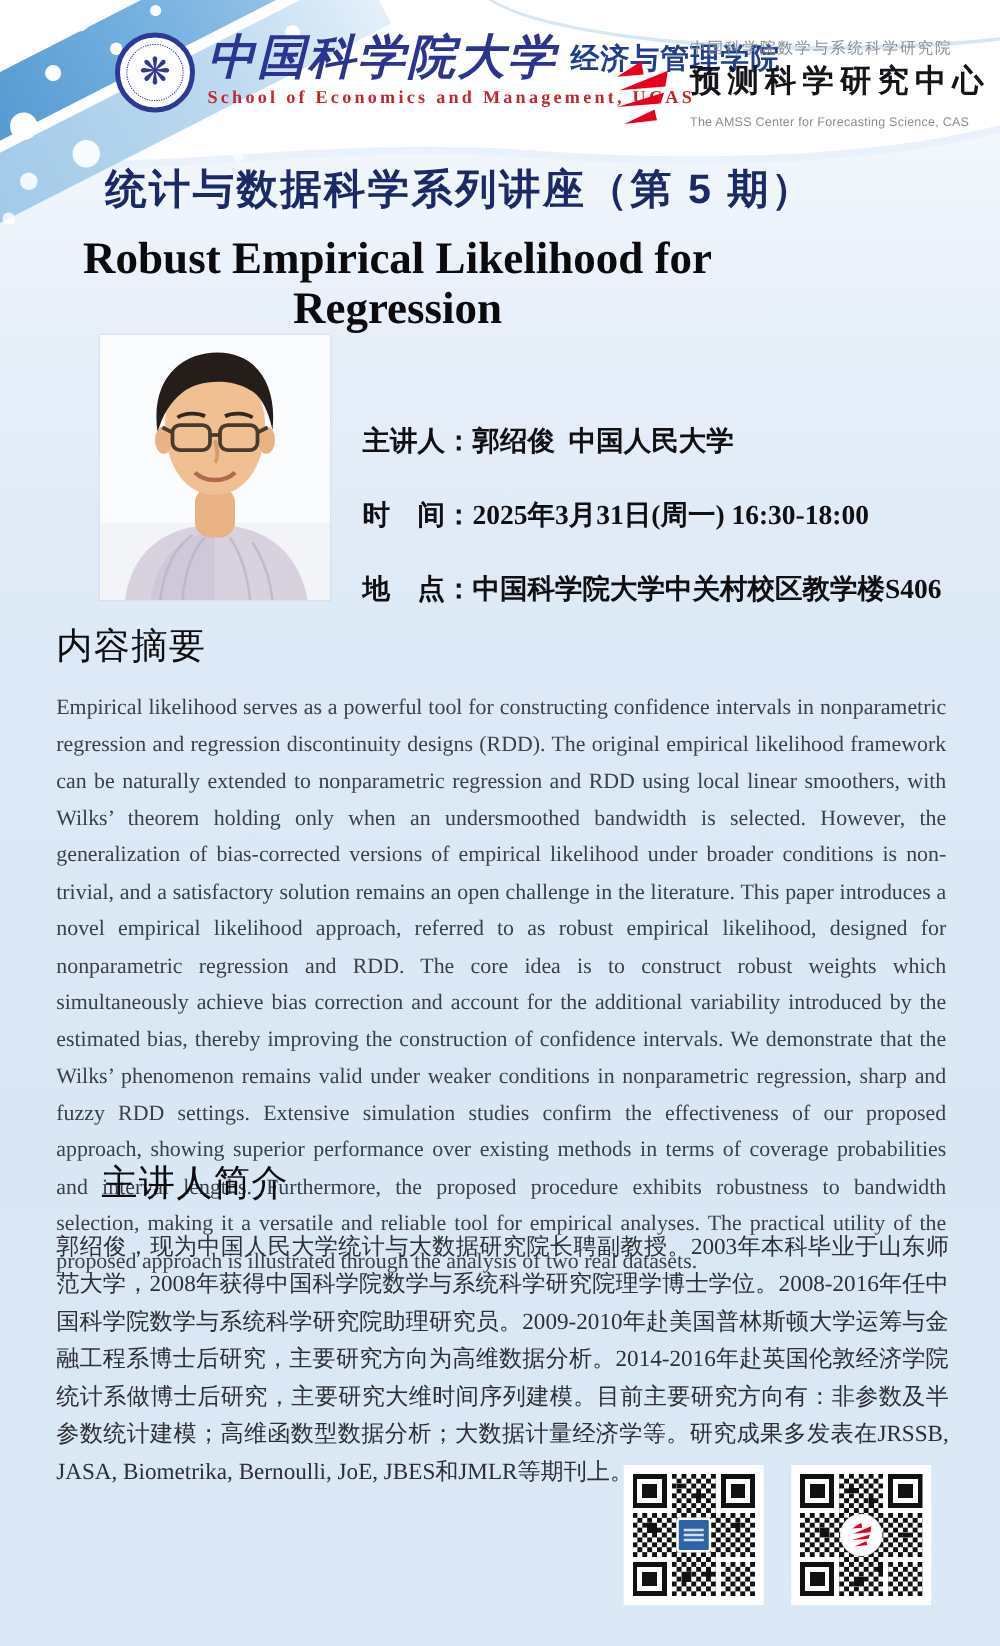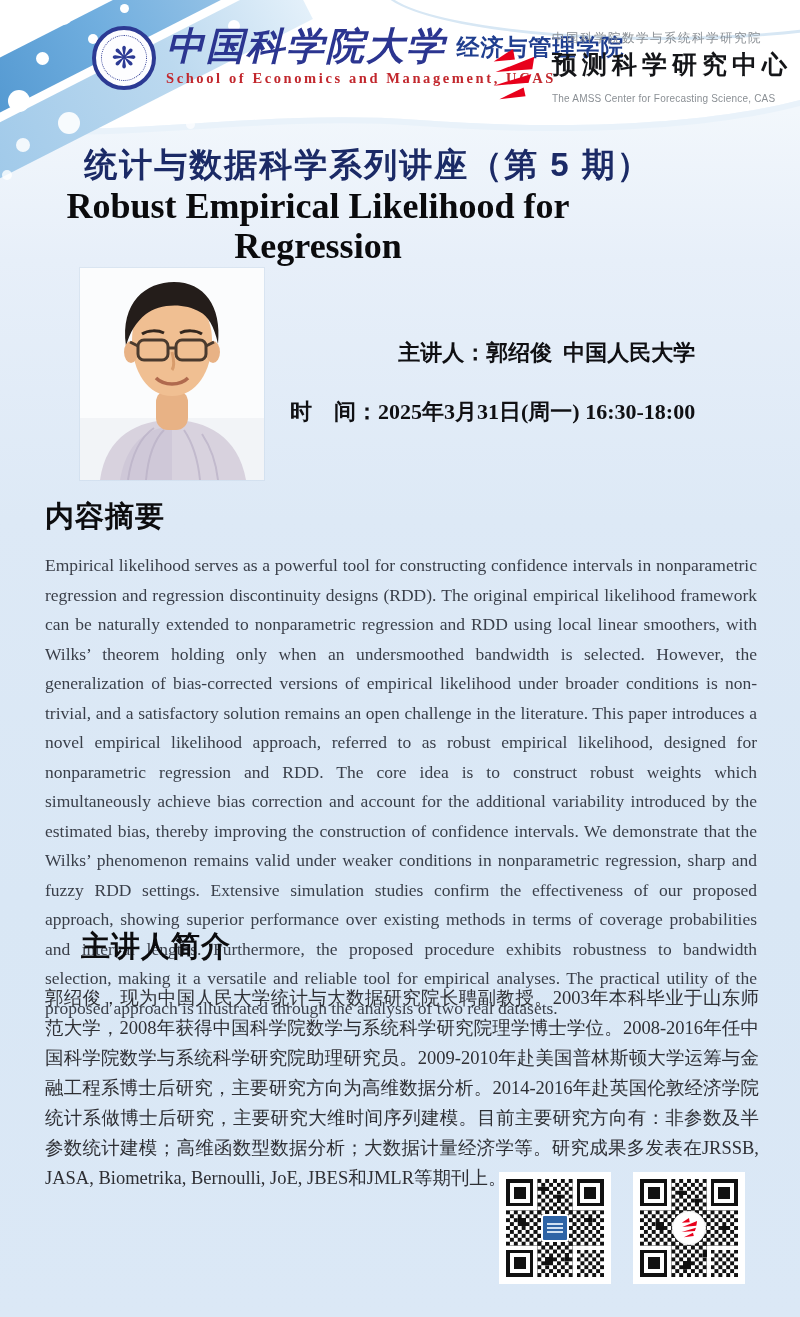--- a/index.html
+++ b/index.html
@@ -25,29 +25,29 @@
   .cn-calligraphy{font-family:"Liberation Serif",serif;font-style:italic;font-weight:bold;color:#2b3590;font-size:38px;line-height:40px;letter-spacing:2px;display:inline;}
   .cn-school{font-weight:bold;color:#1f3e8f;font-size:23px;letter-spacing:1px;display:inline;margin-left:6px;vertical-align:4px;}
   .en-school{font-family:"Liberation Serif",serif;font-weight:bold;color:#c2272d;font-size:14.5px;letter-spacing:2.6px;margin-top:4px;}
   .logo-right{position:absolute;left:484px;top:30px;display:flex;align-items:flex-end;z-index:5;}
   .amss-mark{width:58px;height:58px;flex:0 0 auto;}
   .logo-right-text{margin-left:10px;}
   .amss-line1{color:#8a8f94;font-size:12.5px;letter-spacing:1.5px;}
   .amss-line2{font-family:"Liberation Serif",serif;font-weight:bold;color:#141518;font-size:25px;letter-spacing:5px;margin:1px 0 12px;}
   .amss-line3{color:#8a8f94;font-size:10px;letter-spacing:.2px;}
   
-  .series-title{position:absolute;left:0;top:143px;width:736px;text-align:center;color:#1b2a66;font-size:33px;font-weight:900;letter-spacing:2px;z-index:4;}
+  .series-title{position:absolute;left:0;top:129px;width:736px;text-align:center;color:#1b2a66;font-size:33px;font-weight:900;letter-spacing:2px;z-index:4;}
   .talk-title{position:absolute;left:0;top:186px;width:636px;text-align:center;color:#0b0b0d;font-family:"Liberation Serif",serif;font-weight:bold;font-size:36px;line-height:40px;z-index:4;}
   
   .photo{position:absolute;left:80px;top:268px;width:184px;height:212px;background:#fff;overflow:hidden;box-shadow:0 0 0 1px rgba(180,200,220,.25);}
   .photo svg{width:100%;height:100%;display:block;}
-  .info{position:absolute;left:290px;top:338px;font-family:"Liberation Serif",serif;font-weight:bold;font-size:22px;color:#101013;text-align:right;}
+  .info{position:absolute;left:290px;top:338px;font-family:"Liberation Serif",serif;font-weight:bold;font-size:22px;color:#101013;}
   .info-row{margin-bottom:29px;white-space:pre-wrap;}
   
-  .sec-heading{position:absolute;left:45px;font-size:29px;font-weight:700;color:#0c0c0e;letter-spacing:1px;}
+  .sec-heading{position:absolute;left:45px;font-size:29px;font-weight:400;color:#0c0c0e;letter-spacing:1px;}
   .abstract-heading{top:497px;}
   .abstract-body{position:absolute;left:45px;top:551px;width:712px;font-family:"Liberation Serif",serif;font-size:17.5px;line-height:29.5px;color:#3a3f49;text-align:justify;}
   .bio-heading{top:927px;margin-left:36px;}
   .bio-body{position:absolute;left:45px;top:983px;width:714px;font-family:"Liberation Serif",serif;font-size:18.5px;line-height:30px;color:#2e2f34;text-align:justify;}
   
   .qr-row{position:absolute;top:1172px;right:55px;display:flex;gap:22px;z-index:4;}
   .qr{position:relative;width:112px;height:112px;background:#fff;padding:7px;}
   .qr svg{width:100%;height:100%;display:block;}
   .qr-center{position:absolute;left:50%;top:50%;transform:translate(-50%,-50%);}
   .qr-center-blue{width:28px;height:28px;background:#2e64a6;border:2px solid #fff;border-radius:3px;display:flex;flex-direction:column;align-items:center;justify-content:center;gap:2px;}
@@ -147,20 +147,21 @@
       <path d="M62 66 C68 62 78 62 84 65" stroke="#33261d" stroke-width="3" fill="none"></path>
       <path d="M100 65 C106 62 116 62 122 66" stroke="#33261d" stroke-width="3" fill="none"></path>
       <path d="M92 84 C94 92 95 98 92 102" stroke="#d89c6c" stroke-width="3" fill="none"></path>
       <path d="M76 110 C84 118 100 118 108 110" stroke="#b06a4e" stroke-width="3.5" fill="none"></path>
     </svg>
   </div>
 
   <div class="info">
     <div class="info-row"><span>主讲人：</span><span>郭绍俊  中国人民大学</span></div>
     <div class="info-row"><span>时　间：</span><span>2025年3月31日(周一) 16:30-18:00</span></div>
+    <div class="info-row"><span>地　点：</span><span>中国科学院大学中关村校区教学楼S406</span></div>
   </div>
 
   <div class="sec-heading abstract-heading">内容摘要</div>
   <div class="abstract-body">Empirical likelihood serves as a powerful tool for constructing confidence intervals in nonparametric regression and regression discontinuity designs (RDD). The original empirical likelihood framework can be naturally extended to nonparametric regression and RDD using local linear smoothers, with Wilks’ theorem holding only when an undersmoothed bandwidth is selected. However, the generalization of bias-corrected versions of empirical likelihood under broader conditions is non-trivial, and a satisfactory solution remains an open challenge in the literature. This paper introduces a novel empirical likelihood approach, referred to as robust empirical likelihood, designed for nonparametric regression and RDD. The core idea is to construct robust weights which simultaneously achieve bias correction and account for the additional variability introduced by the estimated bias, thereby improving the construction of confidence intervals. We demonstrate that the Wilks’ phenomenon remains valid under weaker conditions in nonparametric regression, sharp and fuzzy RDD settings. Extensive simulation studies confirm the effectiveness of our proposed approach, showing superior performance over existing methods in terms of coverage probabilities and interval lengths. Furthermore, the proposed procedure exhibits robustness to bandwidth selection, making it a versatile and reliable tool for empirical analyses. The practical utility of the proposed approach is illustrated through the analysis of two real datasets.</div>
 
   <div class="sec-heading bio-heading">主讲人简介</div>
   <div class="bio-body">郭绍俊，现为中国人民大学统计与大数据研究院长聘副教授。2003年本科毕业于山东师范大学，2008年获得中国科学院数学与系统科学研究院理学博士学位。2008-2016年任中国科学院数学与系统科学研究院助理研究员。2009-2010年赴美国普林斯顿大学运筹与金融工程系博士后研究，主要研究方向为高维数据分析。2014-2016年赴英国伦敦经济学院统计系做博士后研究，主要研究大维时间序列建模。目前主要研究方向有：非参数及半参数统计建模；高维函数型数据分析；大数据计量经济学等。研究成果多发表在JRSSB, JASA, Biometrika, Bernoulli, JoE, JBES和JMLR等期刊上。</div>
 
   <div class="qr-row">
     <div class="qr">

